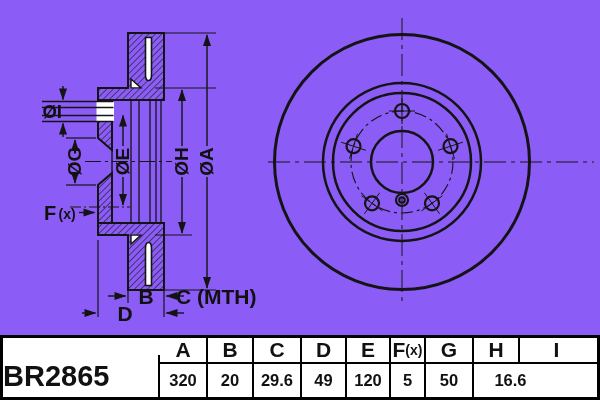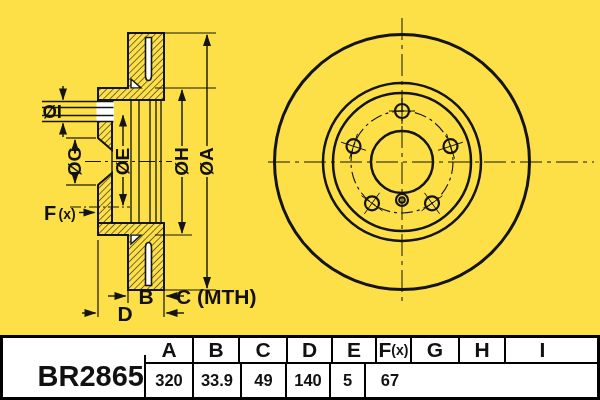--- a/index.html
+++ b/index.html
@@ -1,24 +1,24 @@
 <!DOCTYPE html>
 <html><head>
 <meta charset="utf-8">
 <style>
   html,body{margin:0;padding:0;width:600px;height:400px;background:#ffffff;overflow:hidden;}
   body{font-family:"Liberation Sans",sans-serif;color:#111;}
-  .stage{position:relative;width:600px;height:400px;background:#fde047;}
+  .stage{position:relative;width:600px;height:400px;background:#8b5cf6;}
   .drawing{position:absolute;left:0;top:0;width:600px;height:335px;}
   svg text{fill:#111;font-family:"Liberation Sans",sans-serif;font-weight:bold;}
 
   .spec-table{position:absolute;left:0;top:335px;width:600px;height:65px;box-sizing:border-box;
     border:3px solid #000;display:flex;background:#fff;}
-  .part-cell{width:143px;box-sizing:border-box;border-right:2px solid #000;display:flex;
-    align-items:center;justify-content:flex-end;font-weight:bold;font-size:29px;letter-spacing:0px;margin-top:17px;}
+  .part-cell{width:157px;box-sizing:border-box;border-right:2px solid #000;display:flex;
+    align-items:center;justify-content:flex-start;font-weight:bold;font-size:29px;letter-spacing:0px;margin-top:17px;}
   .grid{flex:1;display:flex;flex-direction:column;}
   .row{display:flex;}
   .header-row{height:25px;border-bottom:2px solid #000;}
   .value-row{height:47px;}
   .cell{box-sizing:border-box;border-right:2px solid #000;display:flex;align-items:center;
     justify-content:center;font-weight:bold;overflow:hidden;}
   .cell:last-child{border-right:none;}
   .header-row .cell{font-size:21px;}
   .value-row .cell{font-size:16.5px;}
   .c0{width:48px}.c1{width:46px}.c2{width:48px}.c3{width:45px}.c4{width:44px}
@@ -170,21 +170,23 @@
         <div class="cell c5">
           <span>F</span>
             <span class="fx-small">(x)</span>
         </div>
         <div class="cell c6">G</div>
         <div class="cell c7">H</div>
         <div class="cell c8">I</div>
       </div>
       <div class="row value-row">
         <div class="cell c0">320</div>
-        <div class="cell c2">33.9</div>
+        <div class="cell c1">20</div>
+        <div class="cell c2">29.6</div>
         <div class="cell c3">49</div>
-        <div class="cell c4">140</div>
+        <div class="cell c4">120</div>
         <div class="cell c5">5</div>
-        <div class="cell c6">67</div>
+        <div class="cell c6">50</div>
+        <div class="cell c8">16.6</div>
       </div>
     </div>
   </div>
 </div>
 
 </body></html>

